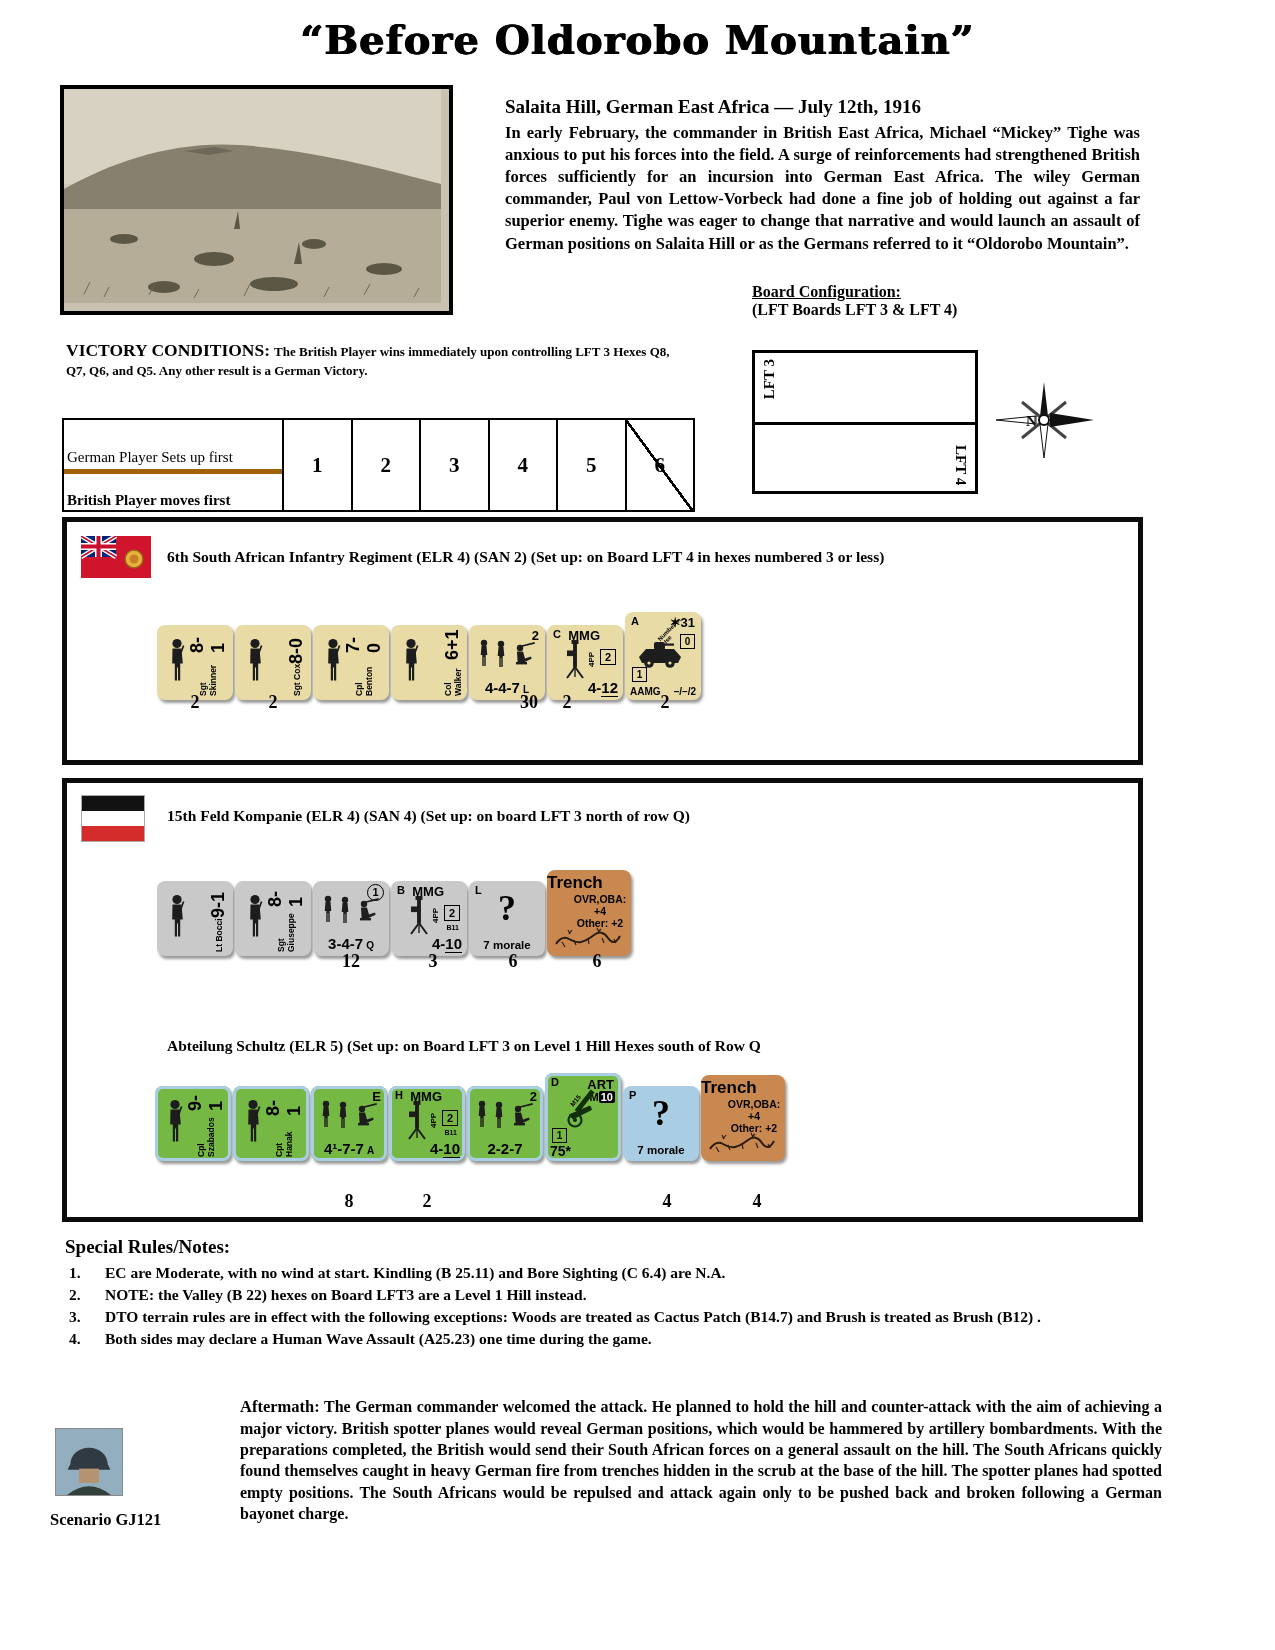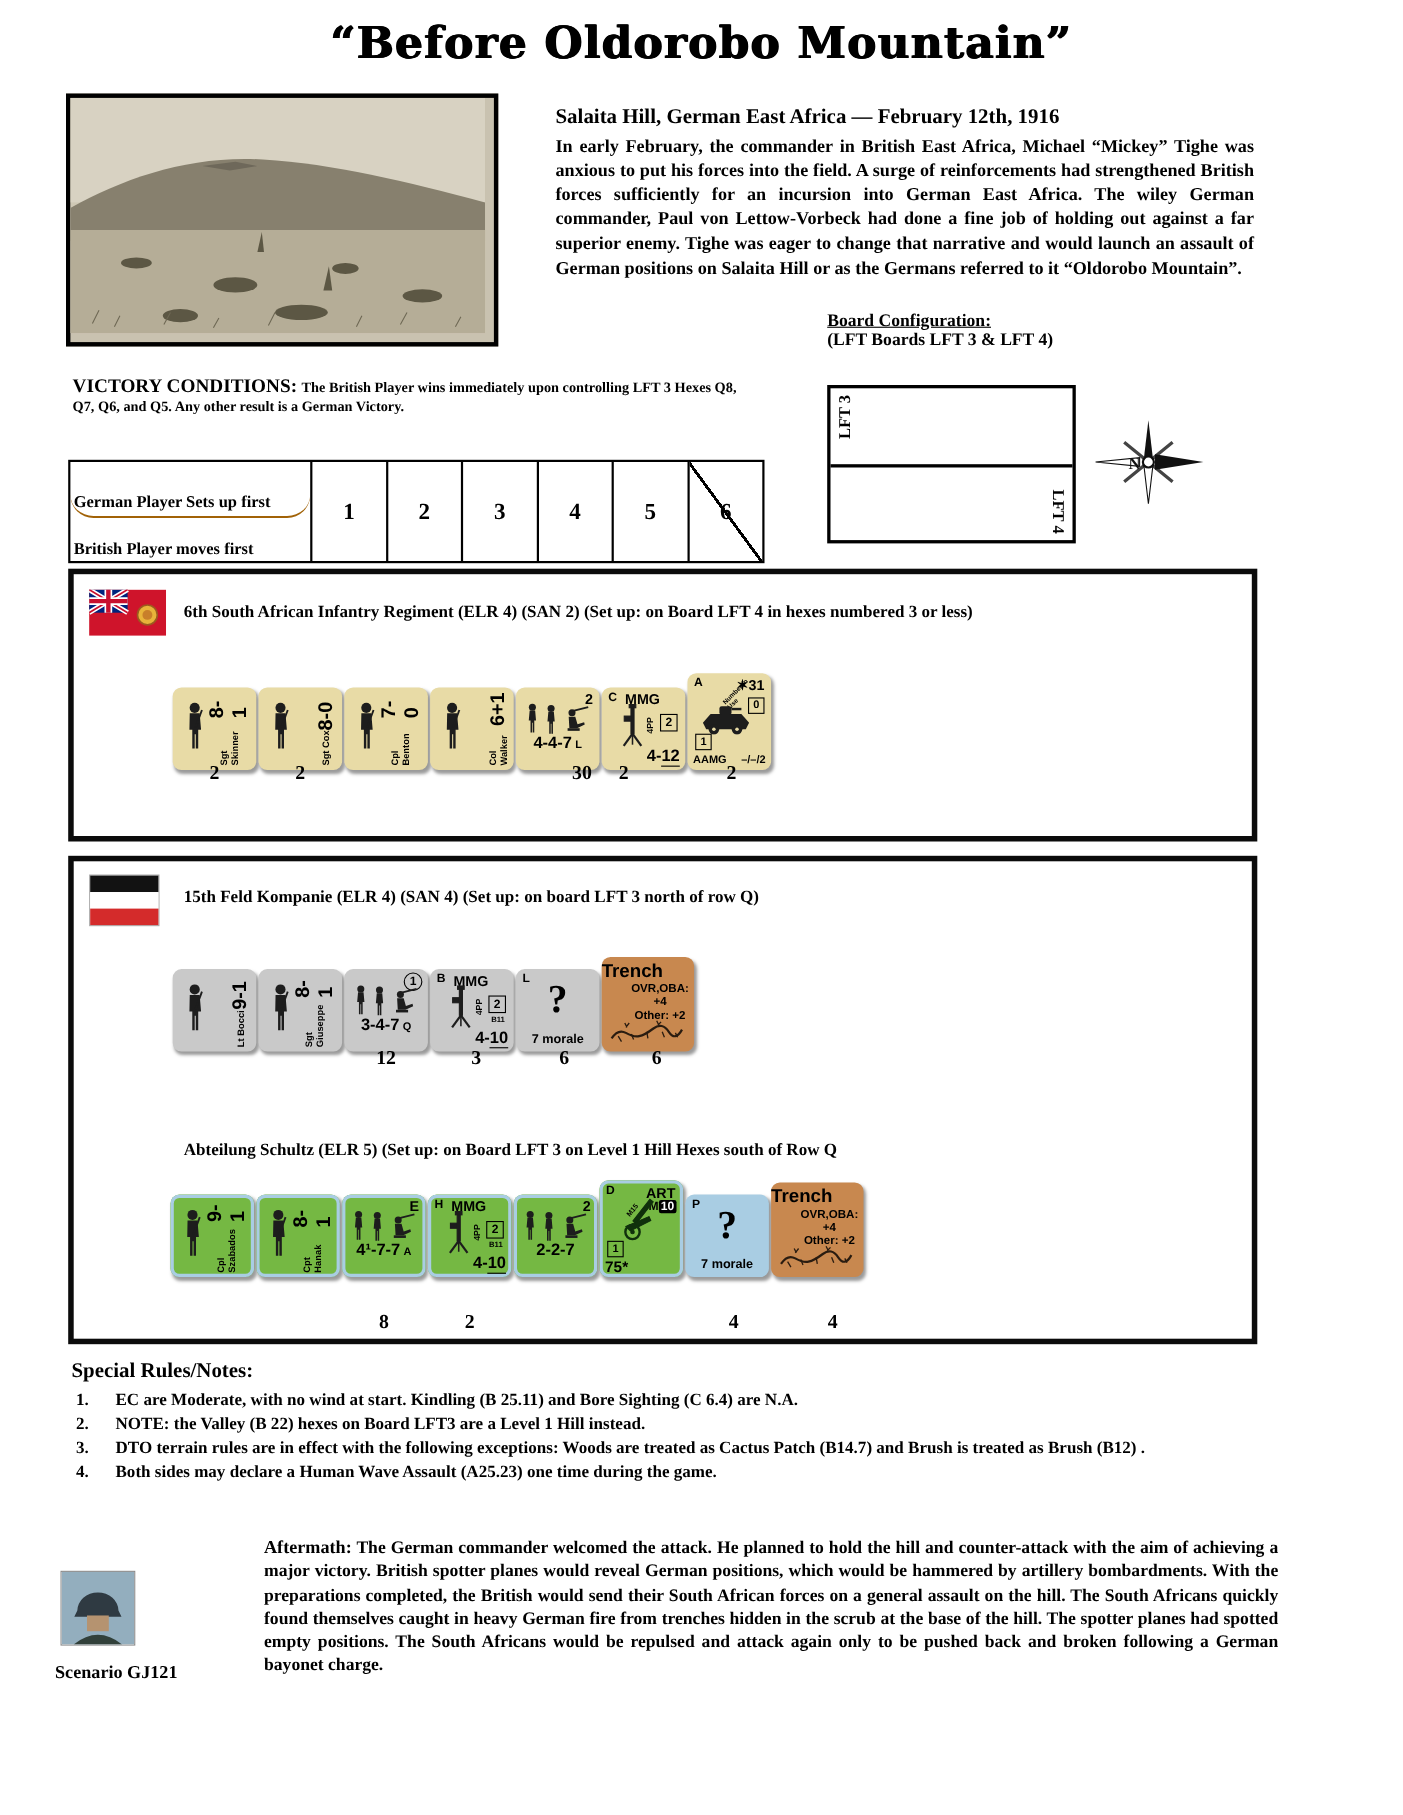--- a/index.html
+++ b/index.html
@@ -23,22 +23,22 @@
   .blab.t3{left:6px;top:6px;writing-mode:vertical-rl;transform:rotate(180deg);}
   .blab.t4{right:6px;bottom:6px;writing-mode:vertical-rl;}
   .compass{position:absolute;left:992px;top:376px;}
   
   .victory{position:absolute;left:66px;top:340px;width:625px;font-weight:bold;}
   .victory .vl{font-size:17.5px;}
   .victory .vt2{font-size:13px;}
   
   .tt{position:absolute;left:62px;top:418px;width:633px;height:94px;border:2px solid #000;display:flex;box-sizing:border-box;}
   .tt-left{width:218px;position:relative;flex:none;}
-  .tt-setup{position:absolute;top:0;left:0;right:0;height:46px;border-bottom:2px solid #a16207;
-            display:flex;align-items:flex-end;padding:0 3px 3px 3px;font-weight:bold;font-size:15px;border-radius:21px;}
+  .tt-setup{position:absolute;top:0;left:0;right:0;height:46px;border-bottom:5px solid #a16207;
+            display:flex;align-items:flex-end;padding:0 3px 3px 3px;font-weight:normal;font-size:15px;}
   .tt-move{position:absolute;bottom:1px;left:3px;font-weight:bold;font-size:15px;}
   .tt-cell{flex:1;border-left:2px solid #000;display:flex;align-items:center;justify-content:center;
            font-weight:bold;font-size:21px;}
   .tt-last{background-image:linear-gradient(to top right,transparent 48%,#000 48%,#000 50.5%,transparent 50.5%);}
   
   .sec{position:absolute;left:62px;width:1081px;border:5px solid #0b0b0b;box-sizing:border-box;background:#fff;}
   .sec1{top:517px;height:248px;}
   .sec2{top:778px;height:444px;}
   .flagbox{position:absolute;left:14px;top:14px;}
   .de-flag{position:absolute;left:14px;top:12px;width:62px;height:45px;border:1px solid #aaa;}
@@ -59,21 +59,21 @@
   .tall{height:88px;}
   .ldr-fig{position:absolute;left:9px;top:13px;}
   .vt{position:absolute;right:4px;top:4px;bottom:4px;writing-mode:vertical-rl;transform:rotate(180deg);
       display:flex;flex-direction:row;align-items:center;}
   .vt .nm{font-size:8.5px;font-weight:bold;}
   .vt .val{font-size:18px;font-weight:bold;}
   .corner-tr{position:absolute;top:3px;right:6px;font-weight:bold;font-size:13px;}
   .circled{border:1.5px solid #000;border-radius:50%;width:15px;height:15px;line-height:15px;
            text-align:center;font-size:11px;right:5px;}
   .sq-fig{position:absolute;left:50%;top:13px;transform:translateX(-50%);}
-  .fp{position:absolute;bottom:16px;width:100%;text-align:center;font-weight:bold;font-size:15px;}
+  .fp{position:absolute;bottom:4px;width:100%;text-align:center;font-weight:bold;font-size:15px;}
   .fp .cls{font-size:10px;margin-left:3px;}
   .tl{position:absolute;top:3px;left:6px;font-size:11px;font-weight:bold;}
   .mmg-lbl{position:absolute;top:3px;right:23px;font-size:13px;font-weight:bold;}
   .mg-fig{position:absolute;left:13px;top:15px;}
   .pp{position:absolute;right:24px;top:30px;font-size:8px;font-weight:bold;transform:rotate(-90deg);}
   .ppbox{position:absolute;right:7px;top:24px;border:1.5px solid #000;width:14px;height:14px;
          text-align:center;font-size:11px;font-weight:bold;line-height:14px;}
   .b11{position:absolute;right:8px;top:43px;font-size:7px;font-weight:bold;}
   .mgval{position:absolute;right:5px;bottom:4px;font-size:15px;font-weight:bold;}
   .mgval .u{border-bottom:1.6px solid #000;}
@@ -186,21 +186,21 @@
         <path d="M170 140 l4 -18 2 18 Z"></path>
           <path d="M230 175 l5 -22 3 22 Z"></path>
       </g>
       <g stroke="#6e6854" stroke-width="1">
         <path d="M20 205 l6 -12 M40 208 l5 -10 M85 206 l6 -11 M130 209 l5 -9 M180 207 l6 -12 M260 208 l5 -10 M300 206 l6 -11 M350 208 l5 -9"></path>
       </g>
     </svg>
   </div>
 
   <div class="intro">
-    <h2>Salaita Hill, German East Africa — February 12th, 1916</h2>
+    <h2>Salaita Hill, German East Africa — July 12th, 1916</h2>
     <p>In early February, the commander in British East Africa, Michael “Mickey” Tighe was anxious to put his forces into the field. A surge of reinforcements had strengthened British forces sufficiently for an incursion into German East Africa. The wiley German commander, Paul von Lettow-Vorbeck had done a fine job of holding out against a far superior enemy. Tighe was eager to change that narrative and would launch an assault of German positions on Salaita Hill or as the Germans referred to it “Oldorobo Mountain”.</p>
   </div>
 
   <div class="bc">
     <div class="h">Board Configuration:</div>
     <div>(LFT Boards LFT 3 &amp; LFT 4)</div>
   </div>
 
   <div class="board">
     <div class="mid"></div>

